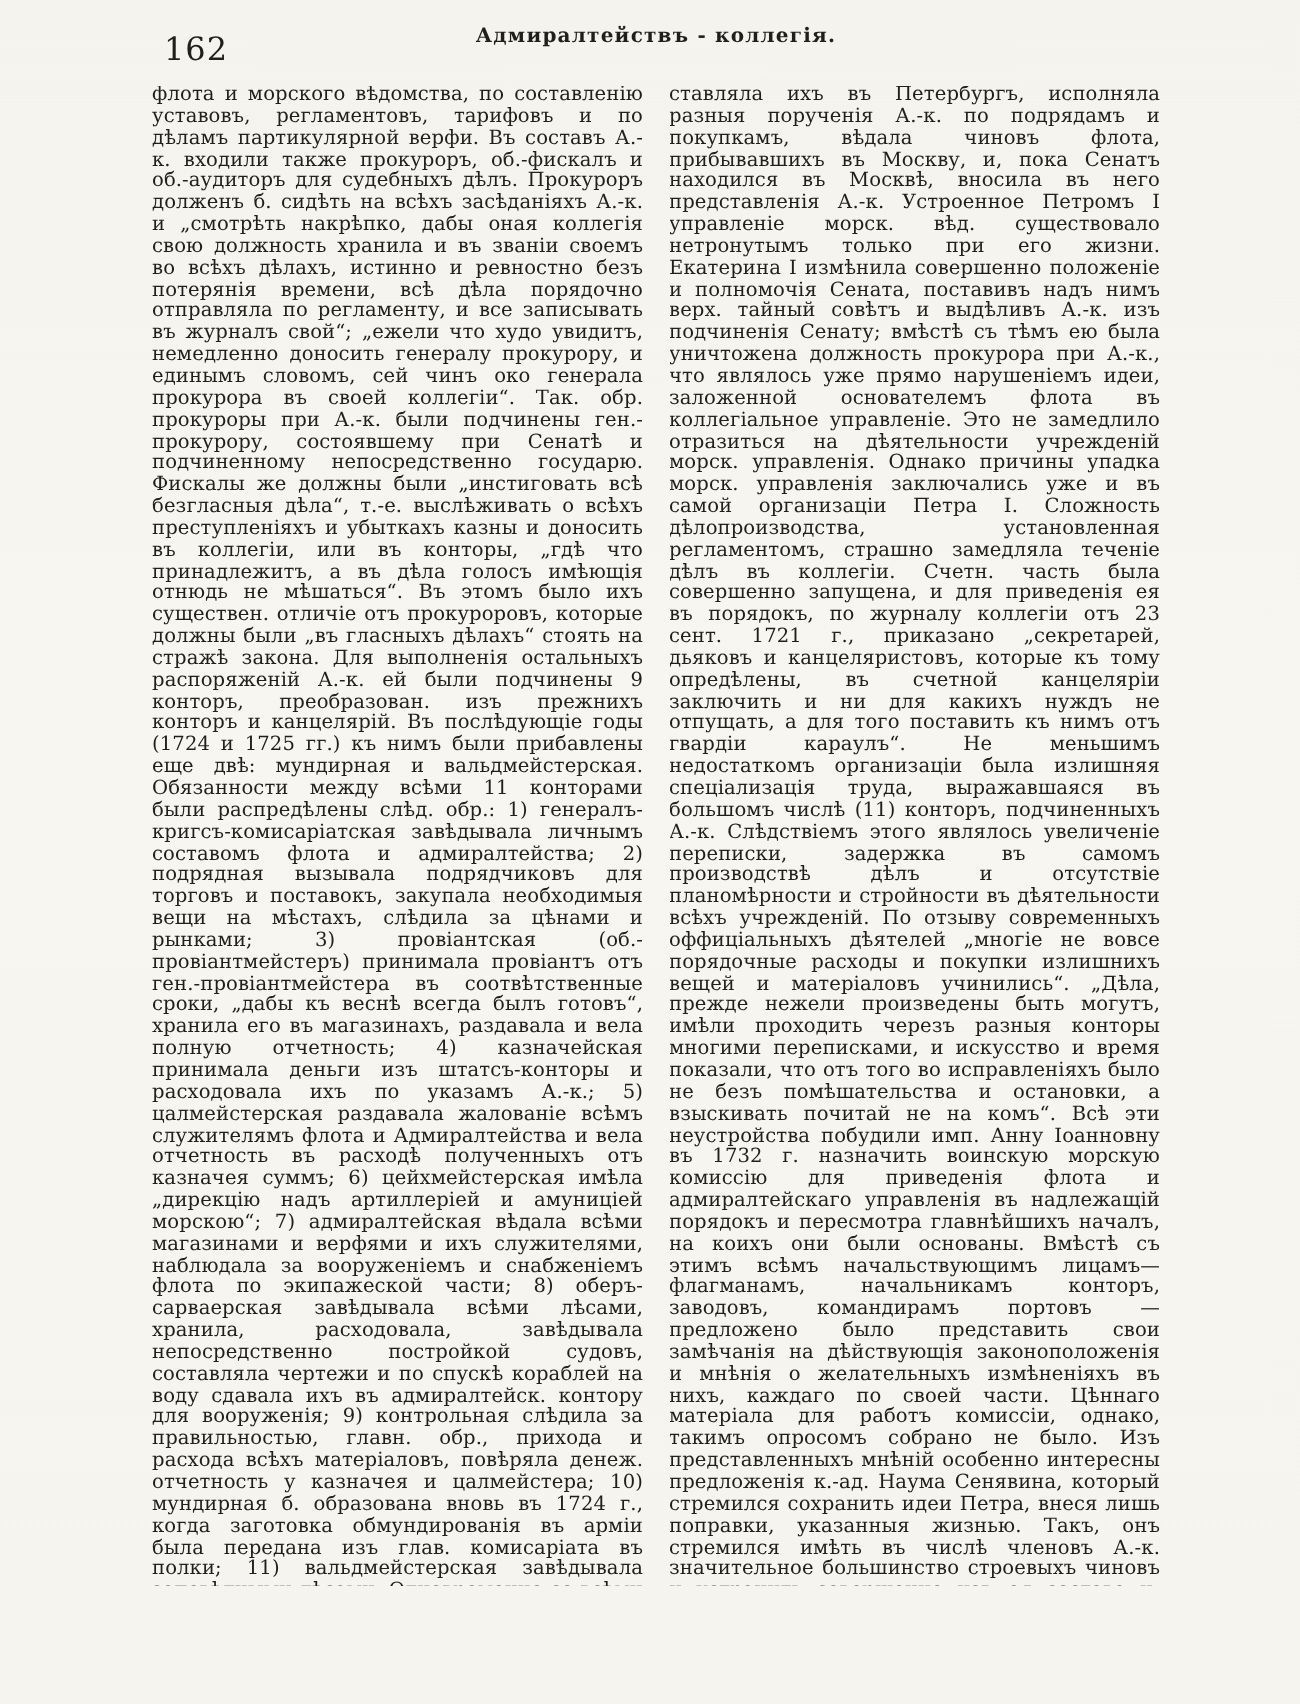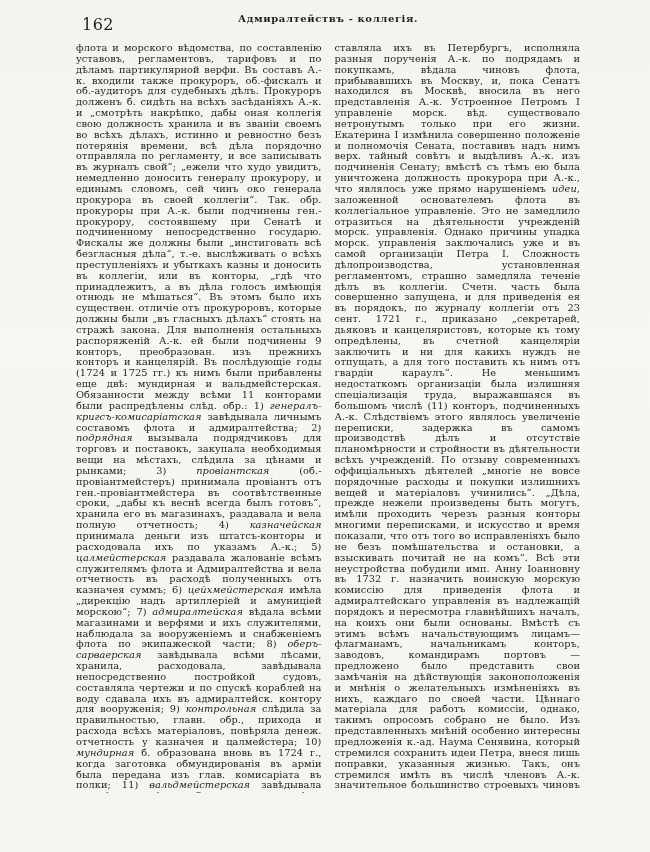--- a/index.html
+++ b/index.html
@@ -30,21 +30,21 @@
     flex: 1 1 0;
     height: 750px;
     overflow: hidden;
     text-align: justify;
     font-size: 9.8px;
     line-height: 10.85px;
     letter-spacing: 0.05px;
     word-spacing: 0.3px;
     hyphens: none;
   }
-  .column .it { font-style: italic; }
+  .column .it { }
 </style>
 </head>
 <body>
 
 <div class="page">
   <div class="header">
     <span class="page-number">162</span>
     <span class="running-title">Адмиралтействъ - коллегія.</span>
   </div>
   <div class="body-block">

